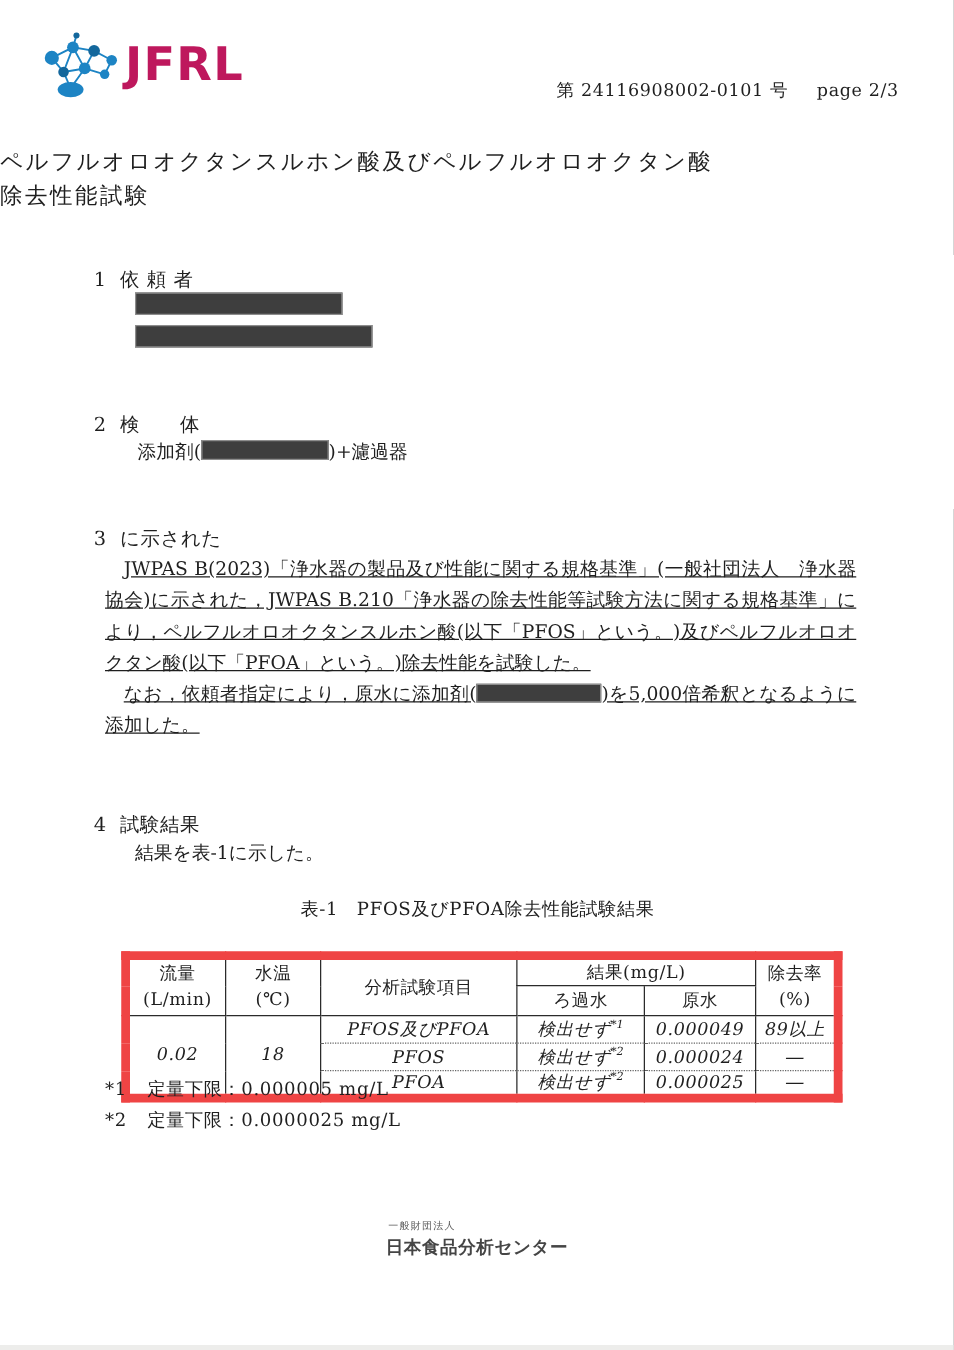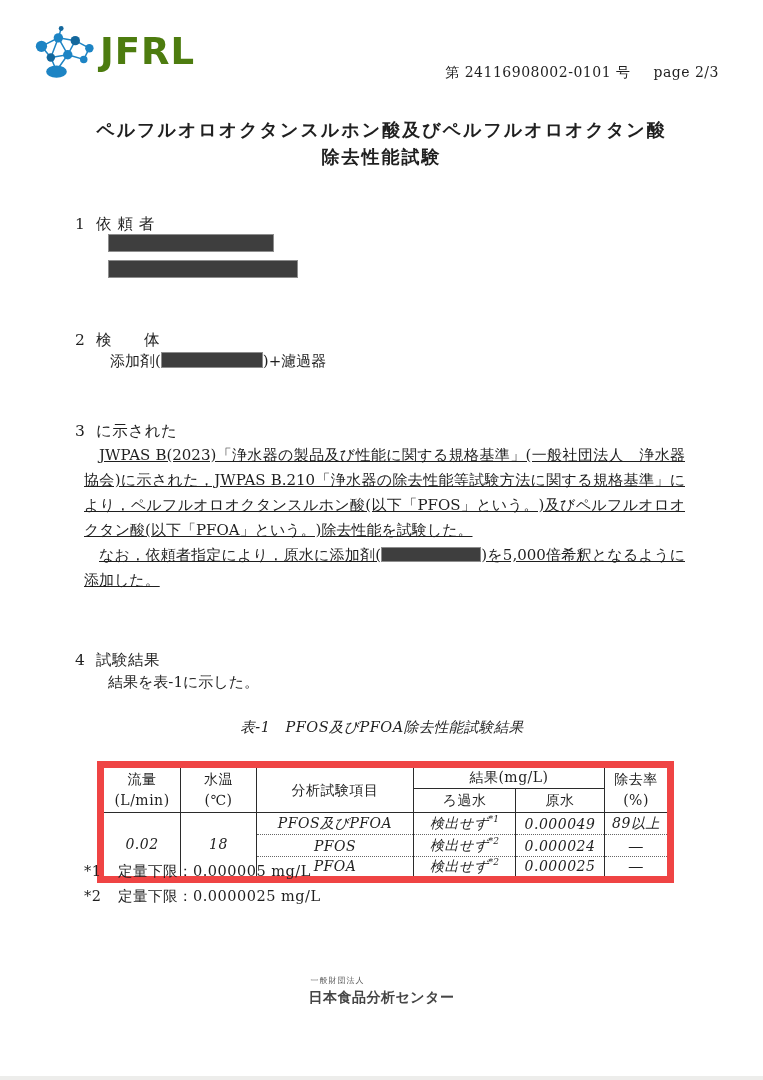--- a/index.html
+++ b/index.html
@@ -8,47 +8,47 @@
     position:relative; width:763px; height:1080px; margin:0 auto;
     background:#ffffff; overflow:hidden;
     font-family:"DejaVu Serif","Liberation Serif",serif;
     color:#1f1f1f;
   }
   
   .logo { position:absolute; left:33px; top:22px; display:flex; align-items:center; }
   .logo-mark { width:62px; height:58px; }
   .logo-text {
     font-family:"DejaVu Sans","Liberation Sans",sans-serif;
-    font-weight:bold; font-size:37px; color:#4d7c0f; letter-spacing:1px; margin-left:5px;
+    font-weight:bold; font-size:37px; color:#be185d; letter-spacing:1px; margin-left:5px;
   }
   .docline { position:absolute; top:64px; right:44px; font-size:14px; letter-spacing:.5px; white-space:nowrap; }
   .docline .page-ind { margin-left:18px; }
   
-  .title { position:absolute; top:116px; left:0; right:0; text-align:center;
-           font-size:18px; font-weight:bold; letter-spacing:2px; line-height:27px; }
+  .title { position:absolute; top:116px; left:0; right:0; 
+           font-size:18px; font-weight:normal; letter-spacing:2px; line-height:27px; }
   
   .sec { position:absolute; left:75px; font-size:15.5px; letter-spacing:.5px; white-space:nowrap; }
   .sec .num { display:inline-block; width:21px; }
   .sec-s1 { top:214px; } .sec-s2 { top:330px; } .sec-s3 { top:421px; } .sec-s4 { top:650px; }
   
   .redact { background:#3e3e3e; border:1px solid #8d8d8d; }
   .redact-1 { position:absolute; left:108px; top:234px; width:166px; height:18px; }
   .redact-2 { position:absolute; left:108px; top:260px; width:190px; height:18px; }
   .redact-inline { display:inline-block; vertical-align:-2px; }
   .redact-s2 { width:102px; height:16px; }
   .redact-s3 { width:100px; height:15px; }
   .s2-body { position:absolute; left:110px; top:352px; font-size:15px; }
   
   .s3-paras { position:absolute; left:84px; top:443px; width:601px;
               font-size:15px; line-height:25px; text-align:justify;text-decoration:underline; }
   .s3-paras p { text-indent:1em; }
   .s4-body { position:absolute; left:108px; top:673px; font-size:15px; }
   
   .tbl-caption { position:absolute; left:97px; top:718px; width:570px; text-align:center;
-                 font-size:14.5px; letter-spacing:.5px;font-style:italic; }
+                 font-size:14.5px; letter-spacing:.5px; }
   .tbl-wrap { position:absolute; left:97px; top:741px; }
   table.results { border-collapse:collapse; width:570px; font-size:14px;
                   border:7px solid #ef4444; table-layout:fixed;margin-top:20px; }
   table.results th, table.results td {
     border-left:1px solid #2b2b2b; font-weight:normal; text-align:center;
     padding:0 2px; height:23px; letter-spacing:.5px;
   }
   table.results thead th { border-bottom:1px solid #2b2b2b; }
   table.results thead tr th[rowspan] { height:48px; line-height:21px; }
   table.results tbody td { height:22px;font-style:italic; }

